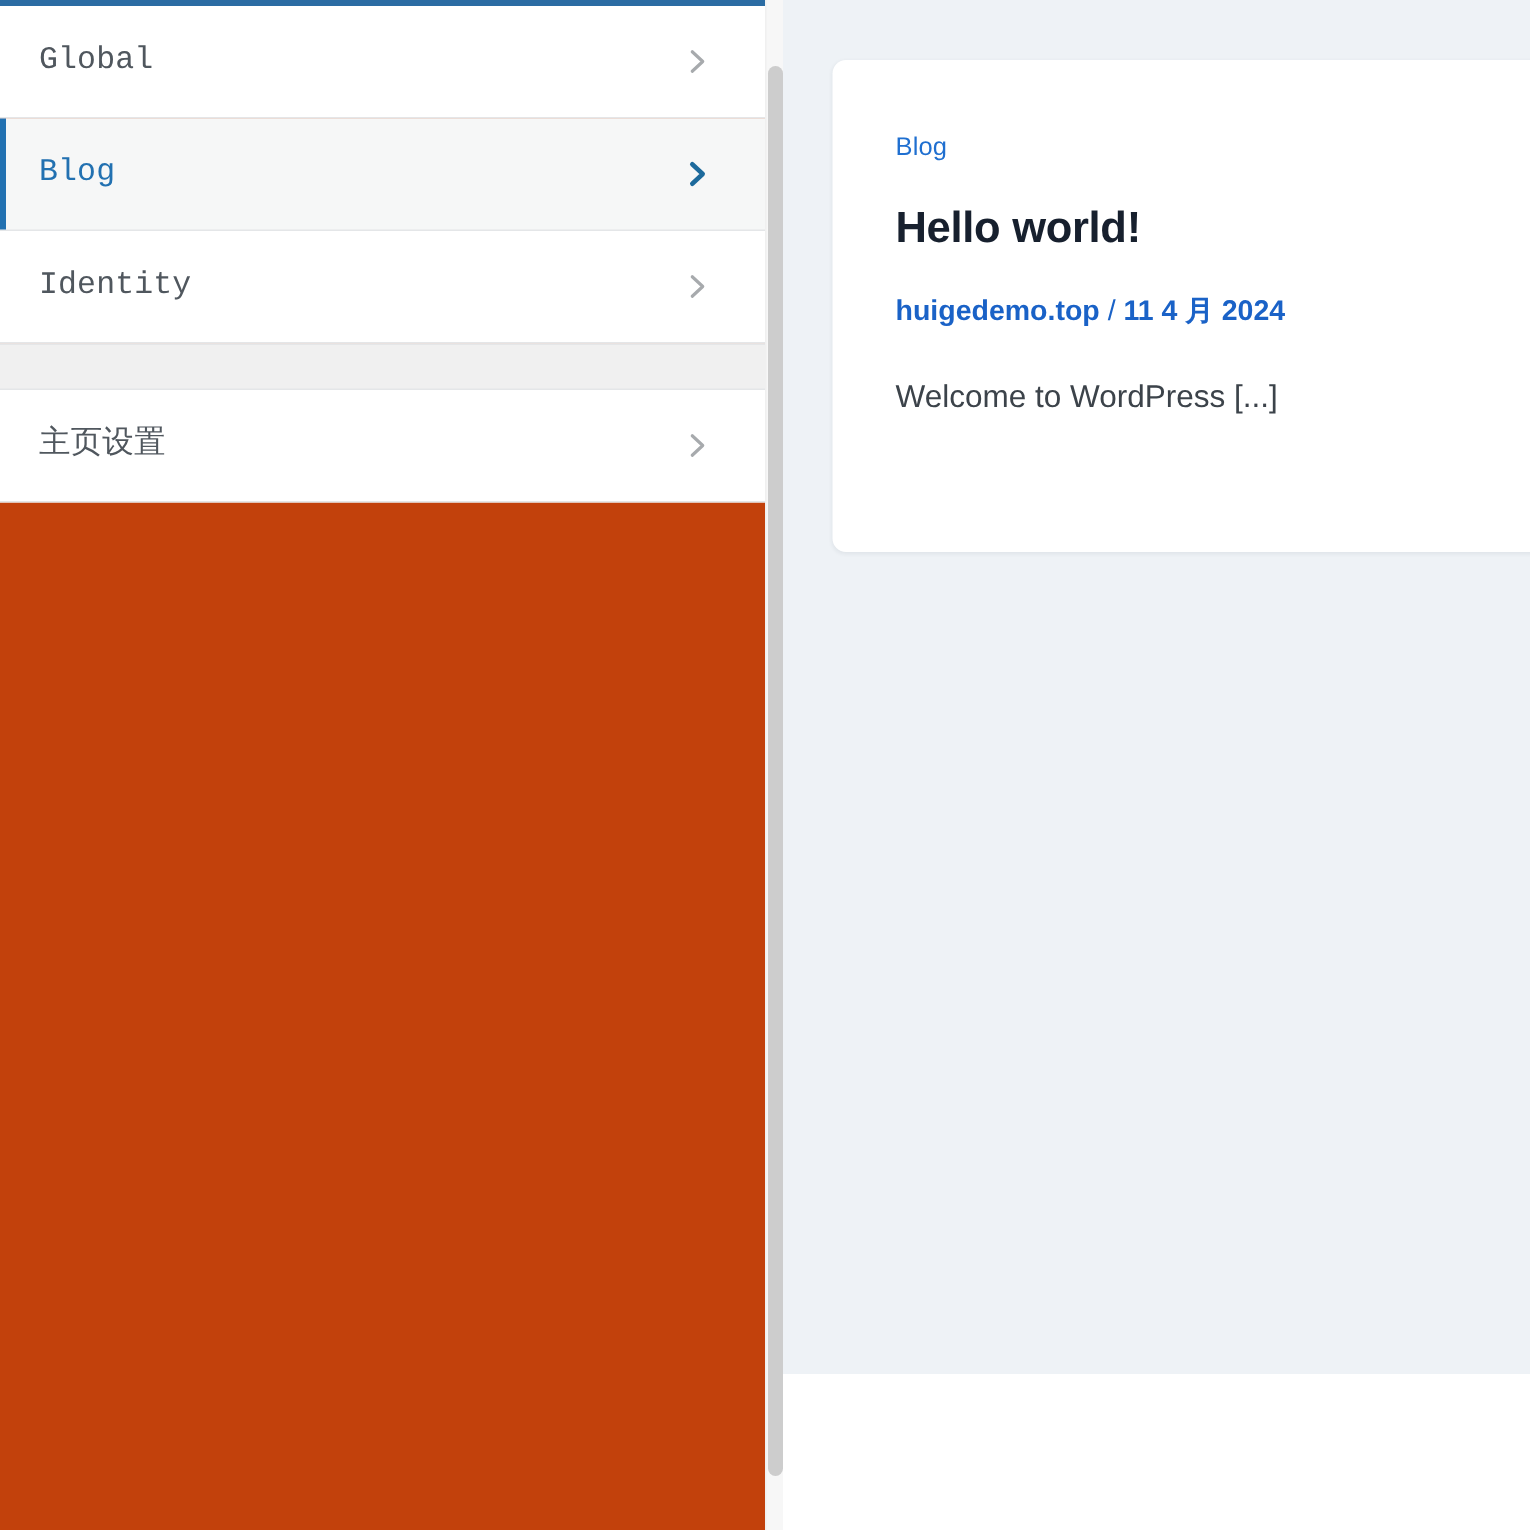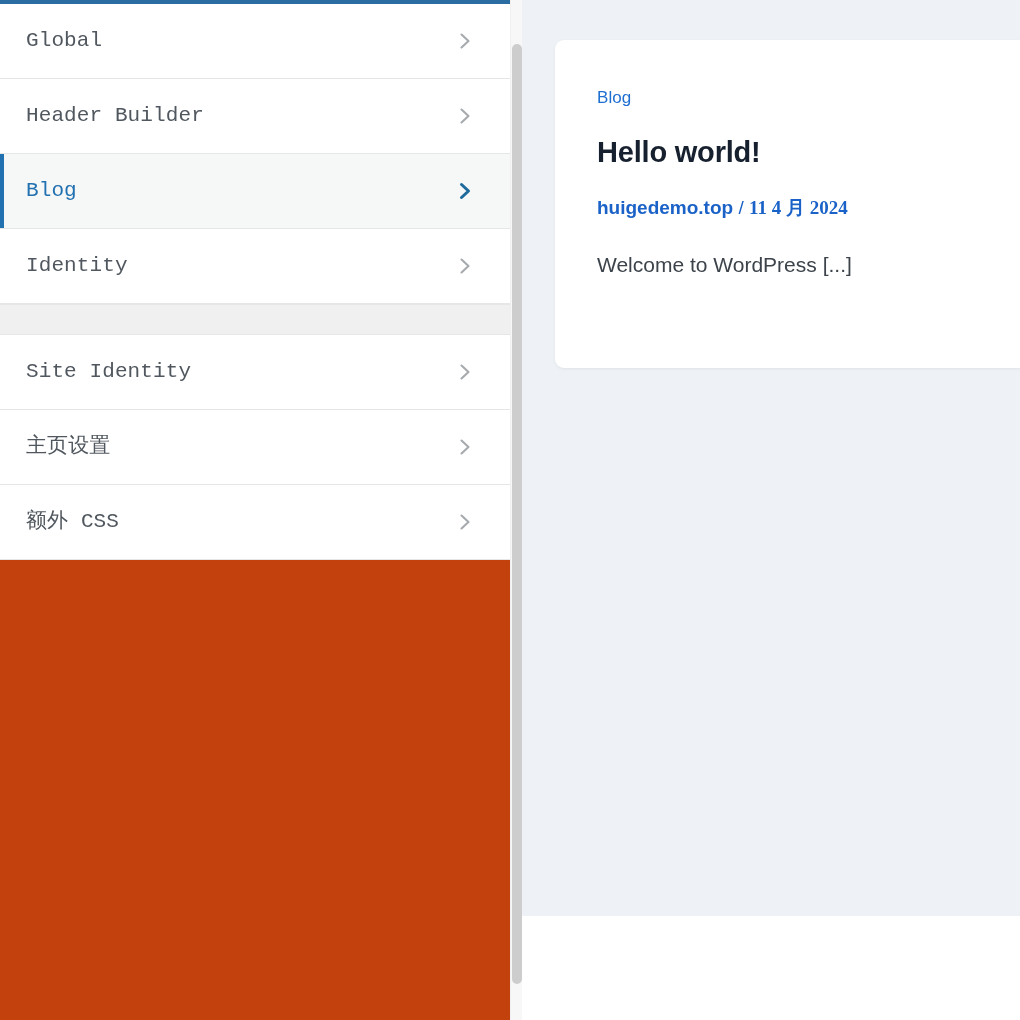--- a/index.html
+++ b/index.html
@@ -179,21 +179,21 @@
 
   #post-meta {
     margin-top: 26px;
     font-size: 19px;
     font-weight: 700;
     color: #1a62c7;
     line-height: 1.25;
     white-space: nowrap;
   }
   #post-meta .meta-sep { font-weight: 400; }
-  #post-meta .meta-date { font-weight: 700; font-family: Liberation Serif, serif; }
+  #post-meta .meta-date { font-weight: 700; }
 
   #post-excerpt {
     margin-top: 32px;
     font-size: 21px;
     font-weight: 400;
     color: #3c434a;
     line-height: 1.3;
     white-space: nowrap;
   }
 </style>
@@ -210,28 +210,20 @@
 
       <div class="panel-row">
         <span class="row-label">Global</span>
         <span class="chev">
           <svg viewBox="0 0 22 22">
               <path d="M7.5 4.5 L14.5 11 L7.5 17.5"></path>
             </svg>
         </span>
       </div>
 
-      <div class="panel-row">
-        <span class="row-label">Header Builder</span>
-        <span class="chev">
-          <svg viewBox="0 0 22 22">
-              <path d="M7.5 4.5 L14.5 11 L7.5 17.5"></path>
-            </svg>
-        </span>
-      </div>
 
 
       <div class="panel-row is-active">
         <span class="row-label">Blog</span>
         <span class="chev">
           <svg viewBox="0 0 22 22">
               <path d="M7.5 4.5 L14.5 11 L7.5 17.5"></path>
             </svg>
         </span>
       </div>
@@ -243,48 +235,32 @@
           <svg viewBox="0 0 22 22">
               <path d="M7.5 4.5 L14.5 11 L7.5 17.5"></path>
             </svg>
         </span>
       </div>
 
 
 
       <div class="panel-separator"></div>
 
-      <div class="panel-row">
-        <span class="row-label">Site Identity</span>
-        <span class="chev">
-          <svg viewBox="0 0 22 22">
-              <path d="M7.5 4.5 L14.5 11 L7.5 17.5"></path>
-            </svg>
-        </span>
-      </div>
 
 
 
       <div class="panel-row">
         <span class="row-label">主页设置</span>
         <span class="chev">
           <svg viewBox="0 0 22 22">
               <path d="M7.5 4.5 L14.5 11 L7.5 17.5"></path>
             </svg>
         </span>
       </div>
 
-      <div class="panel-row">
-        <span class="row-label">额外 CSS</span>
-        <span class="chev">
-          <svg viewBox="0 0 22 22">
-              <path d="M7.5 4.5 L14.5 11 L7.5 17.5"></path>
-            </svg>
-        </span>
-      </div>
 
     </div>
   </div>
 
   <div id="sidebar-scrollbar">
     <div id="sidebar-scroll-thumb"></div>
   </div>
 
   <div id="preview-area">
     <div id="preview-frame">

